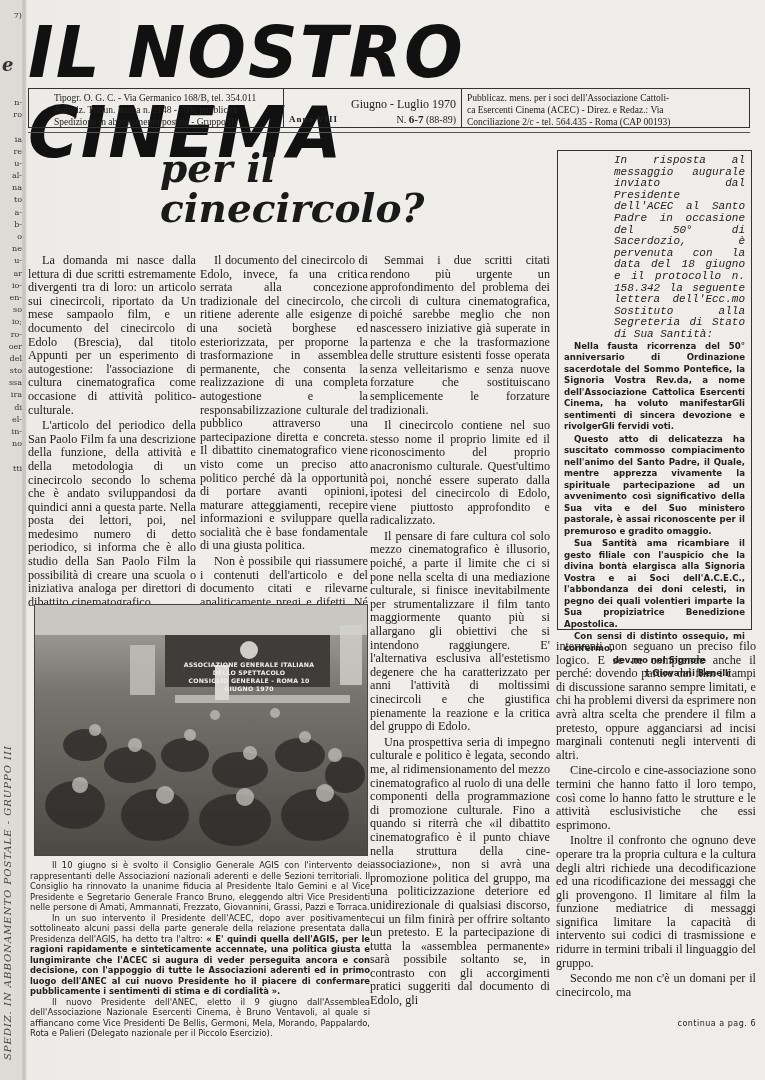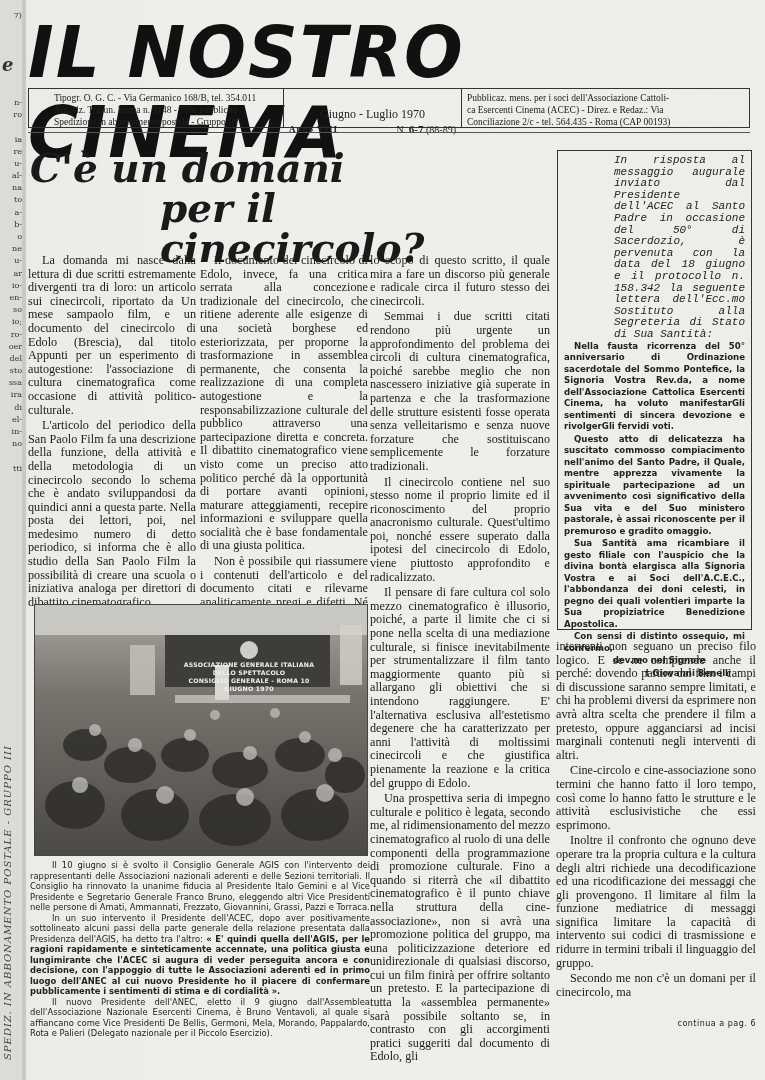--- a/index.html
+++ b/index.html
@@ -40,21 +40,21 @@
   }
   .info-box {
     position:absolute; left:28px; top:88px; width:722px; height:40px;
     border:1px solid #333; display:flex;
     font-family:"Liberation Serif", serif; font-size:9.5px; line-height:12px; color:#222;padding-left:20px;
   }
   .info-box .cell { padding:3px 5px; }
   .info-box .c1 { width:235px; border-right:1px solid #333; }
   .info-box .c2 { width:178px; border-right:1px solid #333; text-align:center; position:relative; }
   .info-box .c3 { flex:1; }
-  .issue-date { font-size:12px; display:block; margin-top:16px; }
+  .issue-date { font-size:12px; display:block; margin-top:6px;text-align:right; }
   .issue-row { display:flex; justify-content:space-between; font-size:10px; margin-top:3px; }
   .issue-row .anno { letter-spacing:1px; font-weight:bold; font-size:9px; }
   .issue-row .num b { font-size:11px; }
   .rule { position:absolute; left:28px; top:132px; width:722px; height:1px; background:#555; }
 
   
   .headline {
     position:absolute; left:30px; top:148px; width:520px;
     font-family:"DejaVu Serif", serif; font-weight:bold; font-style:italic;
     font-size:39px; line-height:40px; color:#1a1a1a;
@@ -183,36 +183,34 @@
     </div>
     <div class="cell c3">
       <div>Pubblicaz. mens. per i soci dell'Associazione Cattoli-</div>
       <div>ca Esercenti Cinema (ACEC) - Direz. e Redaz.: Via</div>
       <div>Conciliazione 2/c - tel. 564.435 - Roma (CAP 00193)</div>
     </div>
   </div>
   <div class="rule"></div>
 
   <h1 class="headline">
-    <span>C'è un domani</span>
     <span class="l2">per il cinecircolo?</span>
   </h1>
 
   <div class="col col1">
     <p>La domanda mi nasce dalla lettura di due scritti estremamente divergenti tra di loro: un articolo sui cinecircoli, riportato da Un mese sampaolo film, e un documento del cinecircolo di Edolo (Brescia), dal titolo Appunti per un esperimento di autogestione: l'associazione di cultura cinematografica come occasione di attività politico-culturale.</p>
     <p>L'articolo del periodico della San Paolo Film fa una descrizione della funzione, della attività e della metodologia di un cinecircolo secondo lo schema che è andato sviluppandosi da quindici anni a questa parte. Nella posta dei lettori, poi, nel medesimo numero di detto periodico, si informa che è allo studio della San Paolo Film la possibilità di creare una scuola o iniziativa analoga per direttori di dibattito cinematografico.</p>
   </div>
 
   <div class="col col2">
     <p>Il documento del cinecircolo di Edolo, invece, fa una critica serrata alla concezione tradizionale del cinecircolo, che ritiene aderente alle esigenze di una società borghese ed esteriorizzata, per proporne la trasformazione in assemblea permanente, che consenta la realizzazione di una completa autogestione e la responsabilizzazione culturale del pubblico attraverso una partecipazione diretta e concreta. Il dibattito cinematografico viene visto come un preciso atto politico perché dà la opportunità di portare avanti opinioni, maturare atteggiamenti, recepire informazioni e sviluppare quella socialità che è base fondamentale di una giusta politica.</p>
     <p>Non è possibile qui riassumere i contenuti dell'articolo e del documento citati e rilevarne analiticamente pregi e difetti. Né è questo, del resto,</p>
   </div>
 
   <div class="col col3">
-    <p class="noindent">lo scopo di questo scritto, il quale mira a fare un discorso più generale e radicale circa il futuro stesso dei cinecircoli.</p>
     <p>Semmai i due scritti citati rendono più urgente un approfondimento del problema dei circoli di cultura cinematografica, poiché sarebbe meglio che non nascessero iniziative già superate in partenza e che la trasformazione delle strutture esistenti fosse operata senza velleitarismo e senza nuove forzature che sostituiscano semplicemente le forzature tradizionali.</p>
     <p>Il cinecircolo contiene nel suo stesso nome il proprio limite ed il riconoscimento del proprio anacronismo culturale. Quest'ultimo poi, nonché essere superato dalla ipotesi del cinecircolo di Edolo, viene piuttosto approfondito e radicalizzato.</p>
     <p>Il pensare di fare cultura col solo mezzo cinematografico è illusorio, poiché, a parte il limite che ci si pone nella scelta di una mediazione culturale, si finisce inevitabilmente per strumentalizzare il film tanto maggiormente quanto più si allargano gli obiettivi che si intendono raggiungere. E' l'alternativa esclusiva all'estetismo degenere che ha caratterizzato per anni l'attività di moltissimi cinecircoli e che giustifica pienamente la reazione e la critica del gruppo di Edolo.</p>
     <p>Una prospettiva seria di impegno culturale e politico è legata, secondo me, al ridimensionamento del mezzo cinematografico al ruolo di una delle componenti della programmazione di promozione culturale. Fino a quando si riterrà che «il dibattito cinematografico è il punto chiave nella struttura della cine-associazione», non si avrà una promozione politica del gruppo, ma una politicizzazione deteriore ed unidirezionale di qualsiasi discorso, cui un film finirà per offrire soltanto un pretesto. E la partecipazione di tutta la «assemblea permanente» sarà possibile soltanto se, in contrasto con gli accorgimenti pratici suggeriti dal documento di Edolo, gli</p>
   </div>
 
   <div class="col col4">
     <p class="noindent">interventi non seguano un preciso filo logico. E se ne comprende anche il perché: dovendo partire dal film i campi di discussione saranno sempre limitati, e chi ha problemi diversi da esprimere non avrà altra scelta che prendere il film a pretesto, oppure agganciarsi ad incisi marginali contenuti negli interventi di altri.</p>
     <p>Cine-circolo e cine-associazione sono termini che hanno fatto il loro tempo, così come lo hanno fatto le strutture e le attività esclusivistiche che essi esprimono.</p>
     <p>Inoltre il confronto che ognuno deve operare tra la propria cultura e la cultura degli altri richiede una decodificazione ed una ricodificazione dei messaggi che gli provengono. Il limitare al film la funzione mediatrice di messaggi significa limitare la capacità di intervento sui codici di trasmissione e ridurre in termini tribali il linguaggio del gruppo.</p>

